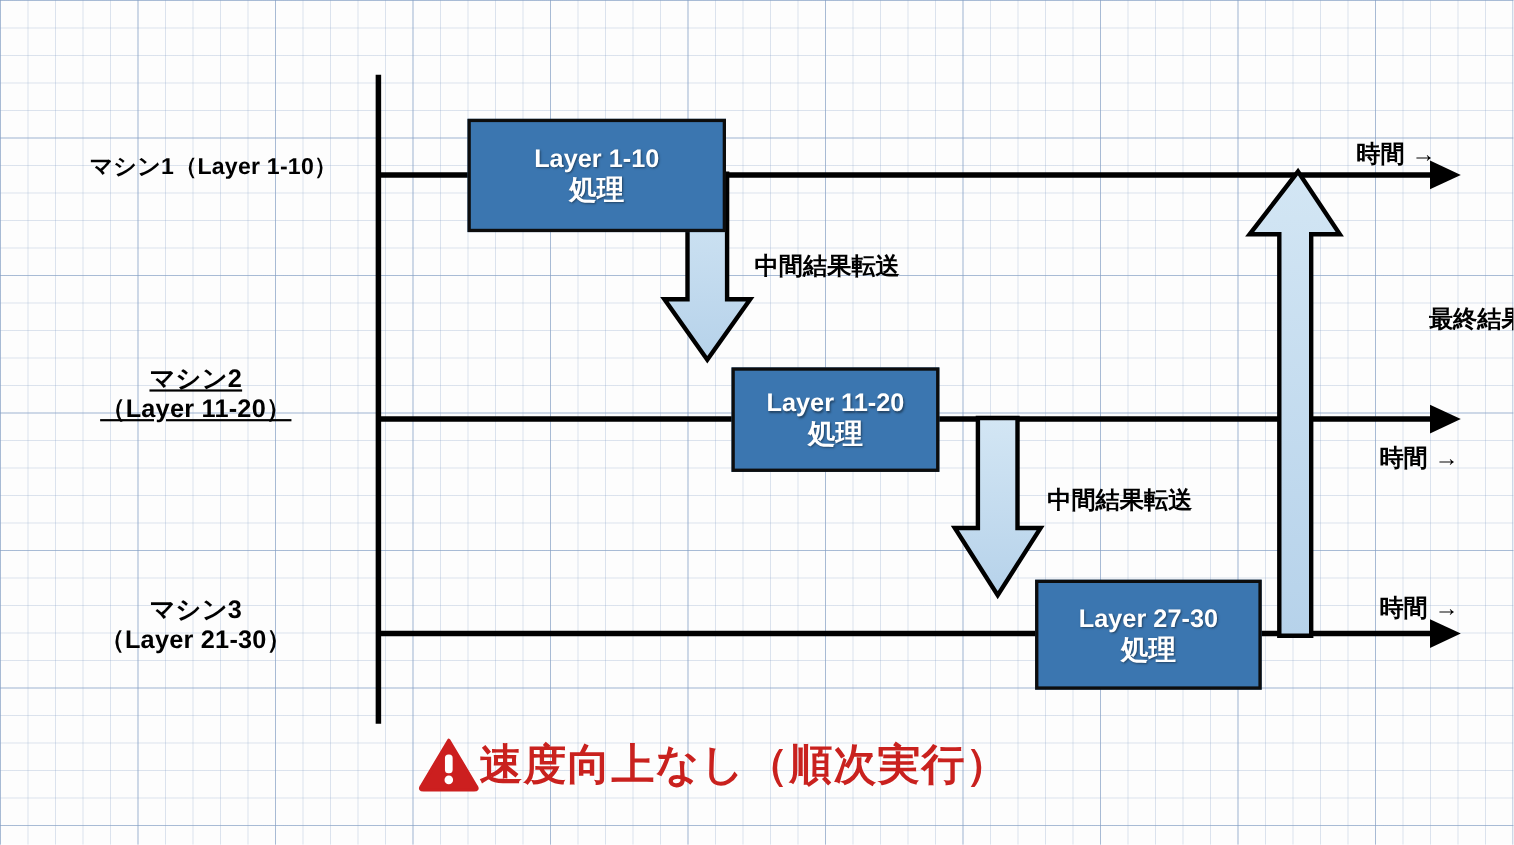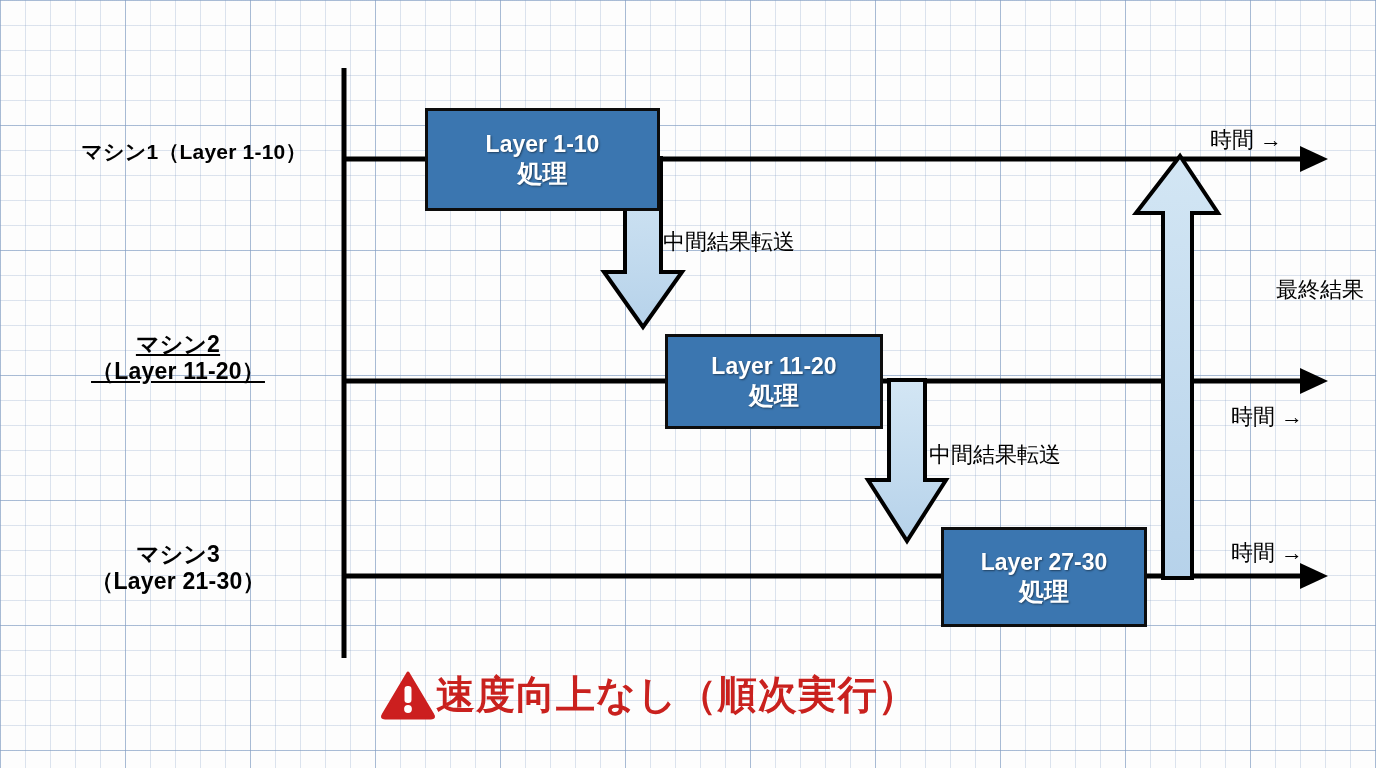--- a/index.html
+++ b/index.html
@@ -54,30 +54,31 @@
     display: flex;
     flex-direction: column;
     align-items: center;
     justify-content: center;
     text-shadow: 1px 1px 2px rgba(0,0,0,0.45);
     line-height: 1.22;
   }
   .proc-box .ln1 { font-size: 23px; }
   .proc-box .ln2 { font-size: 25px; }
   #box-m1 { left: 377px; top: 108px; width: 235px; height: 103px; margin-left: 48px; }
-  #box-m2 { left: 665px; top: 334px; width: 218px; height: 95px; }
+  #box-m2 { left: 665px; top: 334px; width: 189px; height: 95px; }
   #box-m3 { left: 941px; top: 527px; width: 206px; height: 100px; }
 
   
   .flabel {
     position: absolute;
-    font-weight: normal;
+    font-weight: bold;
     color: #000000;
     white-space: nowrap;
     font-size: 22px;
+    margin-left: 23px;
   }
   #xfer1-label { left: 663px; top: 227px; }
   #xfer2-label { left: 929px; top: 440px; }
   #final-label { left: 1276px; top: 275px; font-size: 22px; }
   #time1-label { left: 1210px; top: 125px; }
   #time2-label { left: 1231px; top: 402px; }
   #time3-label { left: 1231px; top: 538px; }
 
   
   #warning-bar {

